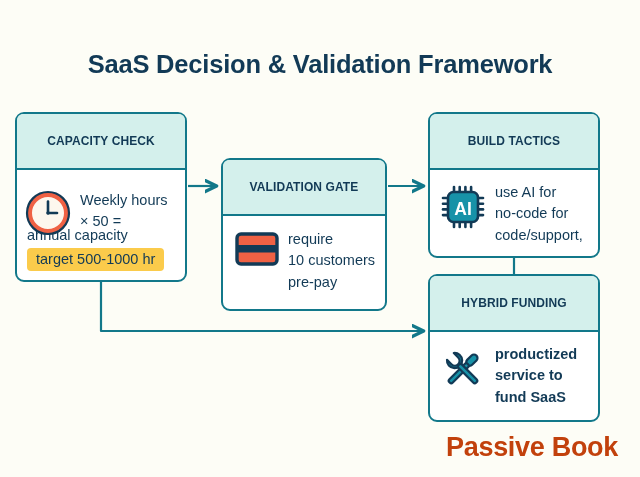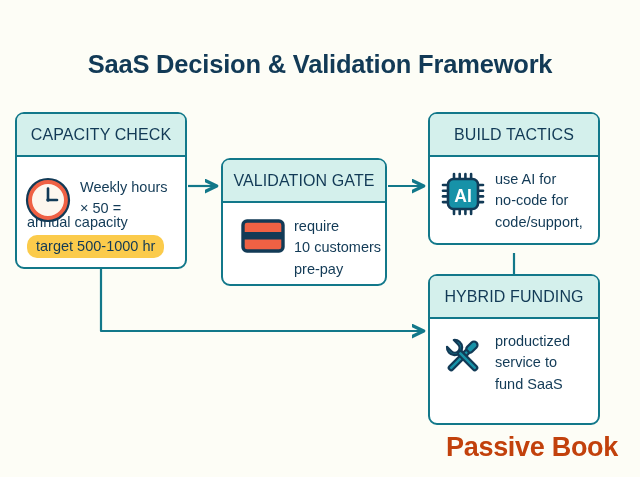--- a/index.html
+++ b/index.html
@@ -45,30 +45,30 @@
   .card {
     position: absolute;
     box-sizing: border-box;
     border: 2.5px solid #12788a;
     border-radius: 9px;
     background: #ffffff;
     overflow: visible;
   }
   .card-header {
     box-sizing: border-box;
-    height: 43px;
+    height: 56px;
     background: #d4f0ec;
     border-bottom: 2.5px solid #12788a;
     border-radius: 6px 6px 0 0;
     display: flex;
     align-items: center;
     justify-content: center;
     color: #123a56;
-    font-weight: normal;
-    font-size: 16px;
+    font-weight: bold;
+    font-size: 12px;
     letter-spacing: 0.1px;
     white-space: nowrap;
   }
   .card-body {
     position: relative;
     box-sizing: border-box;
     padding: 11px 8px 10px 10px;
     display: flex;
     align-items: flex-start;
     gap: 9px;
@@ -90,21 +90,21 @@
   #card-validation    { left: 221px; top: 158px; width: 166px; }
   #card-build         { left: 428px; top: 112px; width: 172px; }
   #card-hybrid        { left: 428px; top: 274px; width: 172px; }
 
   
   .badge {
     display: inline-block;
     margin: 2px 0 0 2px;
     padding: 3px 9px 4px 9px;
     background: #fbcb4b;
-    border-radius: 10px;
+    border-radius: 4px;
     color: #123a56;
     font-size: 14.5px;
     white-space: nowrap;
   }
 
   
   #brand {
     position: absolute;
     right: 22px;
     top: 432px;
@@ -163,21 +163,21 @@
       </div>
     </div>
     <div style="padding:0 8px 9px 8px; margin-top:-17px;">
       <div class="card-text" style="margin-left:2px;">annual capacity</div>
       <span class="badge">target 500-1000 hr</span>
     </div>
   </div>
 
   <div class="card" id="card-validation">
     <div class="card-header">VALIDATION GATE</div>
-    <div class="card-body" style="padding:13px 8px 4px 12px;margin-left:6px;">
+    <div class="card-body" style="padding:13px 8px 16px 12px;">
       <div class="card-icon" style="margin-top:3px;">
         <svg width="44" height="34" viewBox="0 0 44 34" xmlns="http://www.w3.org/2000/svg">
           <rect x="2" y="2" width="40" height="30" rx="4" fill="#ef6144" stroke="#123a56" stroke-width="3.4"></rect>
           <rect x="2" y="13" width="40" height="7.5" fill="#123a56"></rect>
         </svg>
       </div>
       <div class="card-text">
         <div>require</div>
         <div>10 customers</div>
         <div>pre-pay</div>
@@ -215,21 +215,21 @@
       <div class="card-text">
         <div>use AI for</div>
         <div>no-code for</div>
         <div>code/support,</div>
       </div>
     </div>
   </div>
 
   <div class="card" id="card-hybrid">
     <div class="card-header">HYBRID FUNDING</div>
-    <div class="card-body" style="padding:12px 4px 28px 10px;">
+    <div class="card-body" style="padding:12px 4px 12px 10px;font-weight:bold;">
       <div class="card-icon" style="margin-top:2px;">
         <svg width="46" height="46" viewBox="0 0 46 46" xmlns="http://www.w3.org/2000/svg">
 
           <g transform="rotate(45 23 23)">
             <rect x="19.5" y="4" width="7" height="13" rx="3.4" fill="#1792a8" stroke="#123a56" stroke-width="2.2"></rect>
             <rect x="20.6" y="16" width="4.8" height="26" rx="2.2" fill="#1792a8" stroke="#123a56" stroke-width="2.2"></rect>
           </g>
 
           <g transform="rotate(-45 23 23)">
             <path d="M23,4.5

